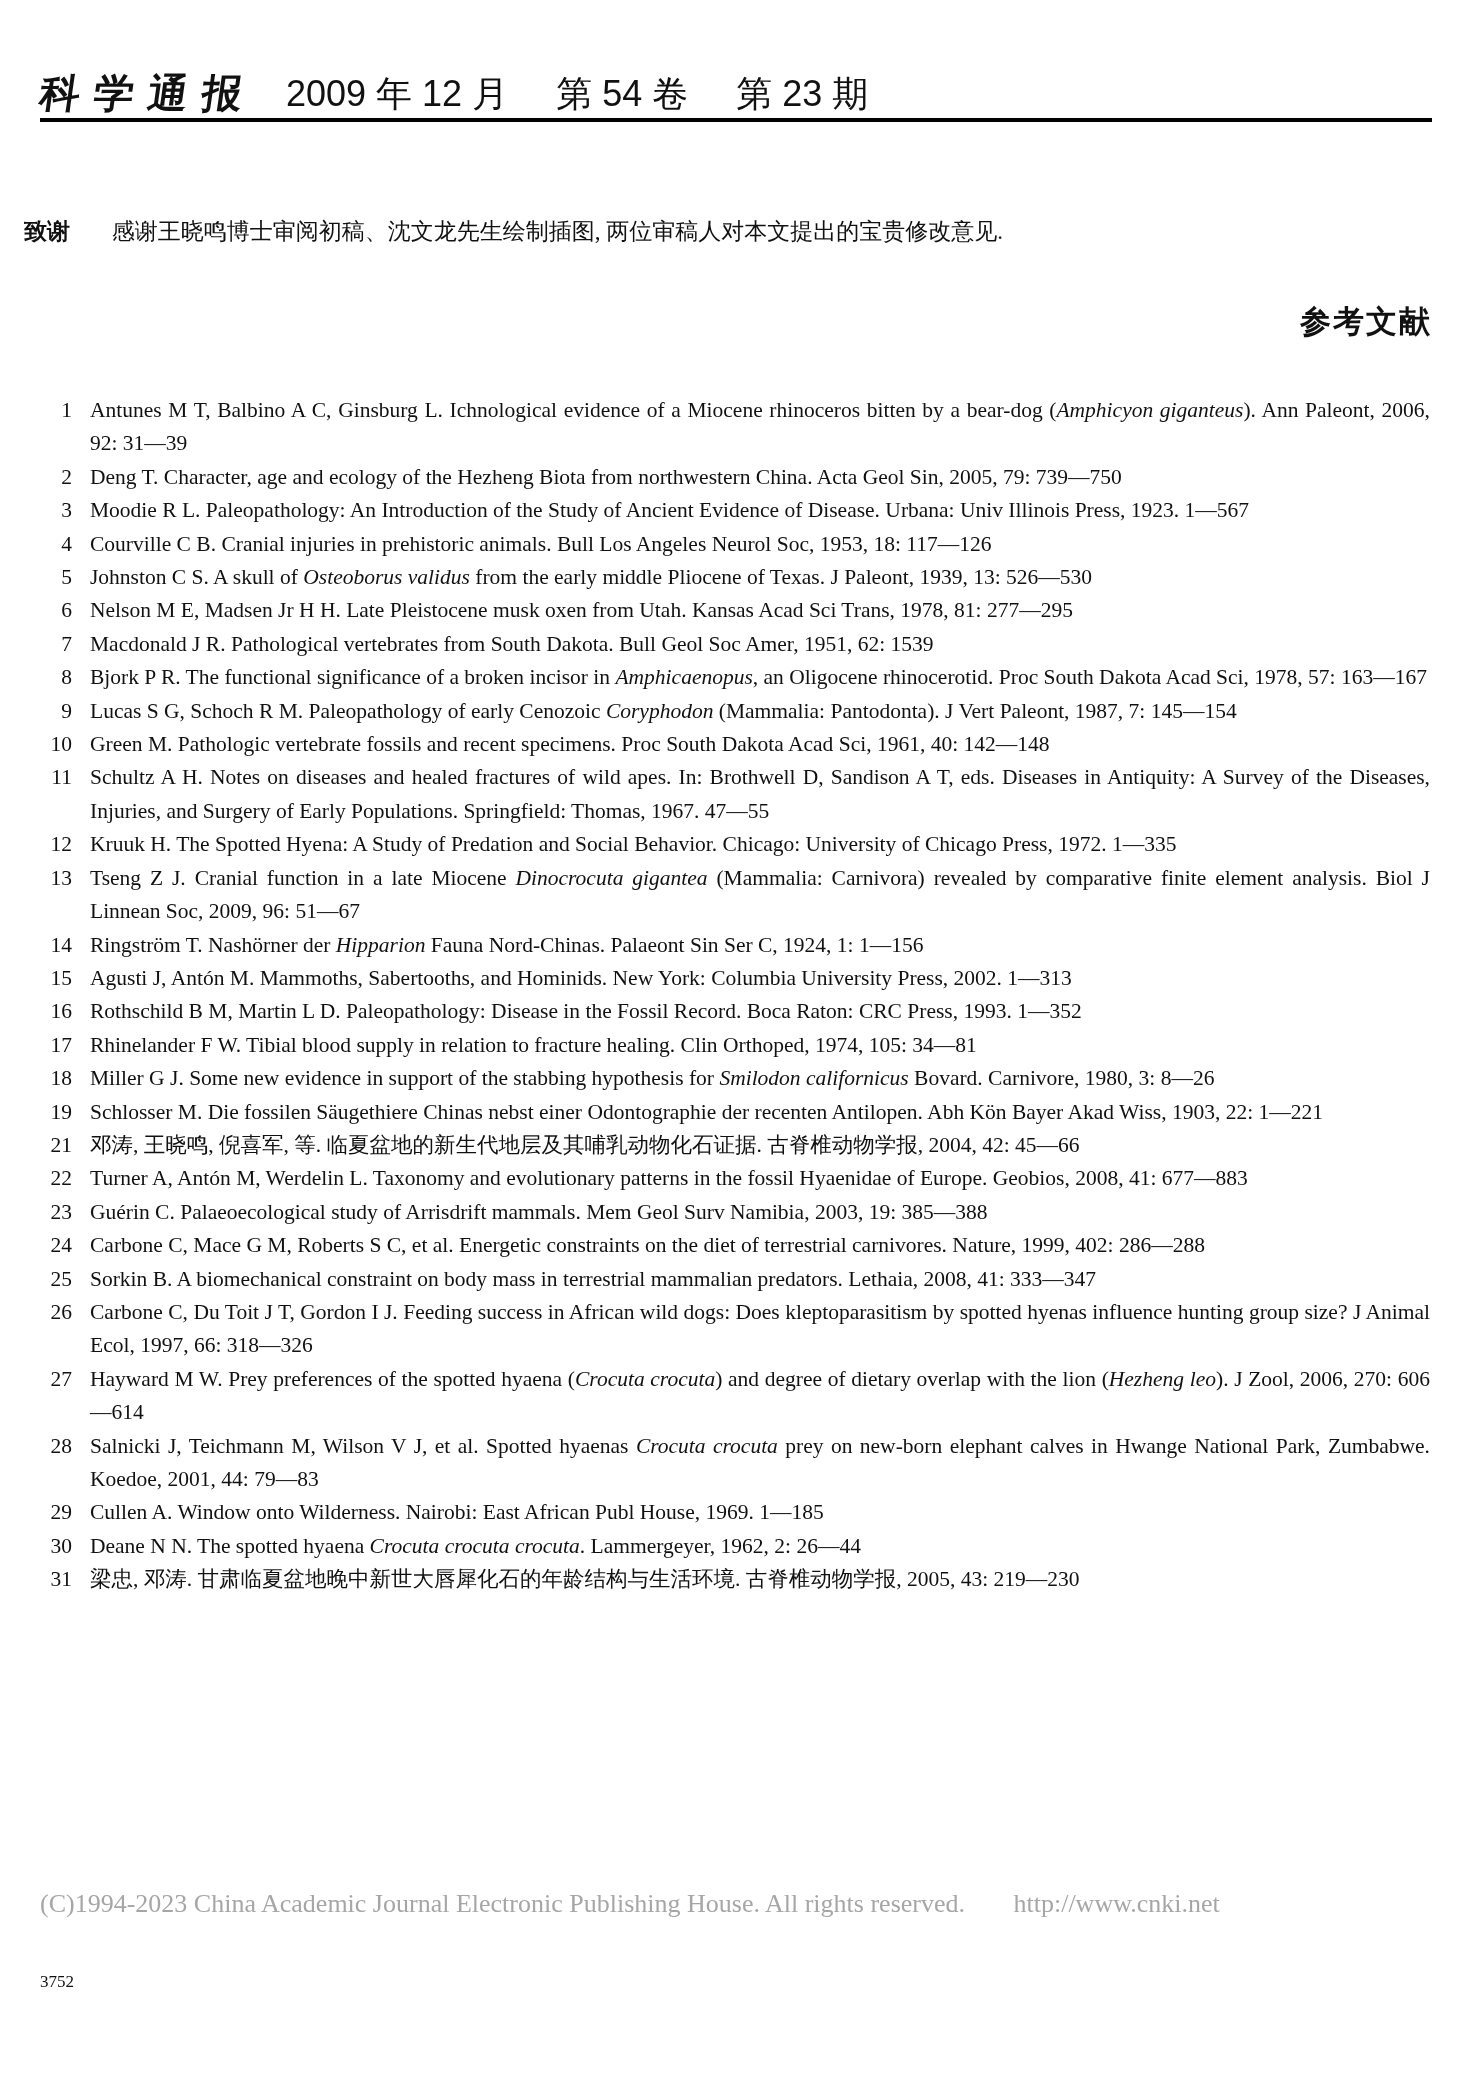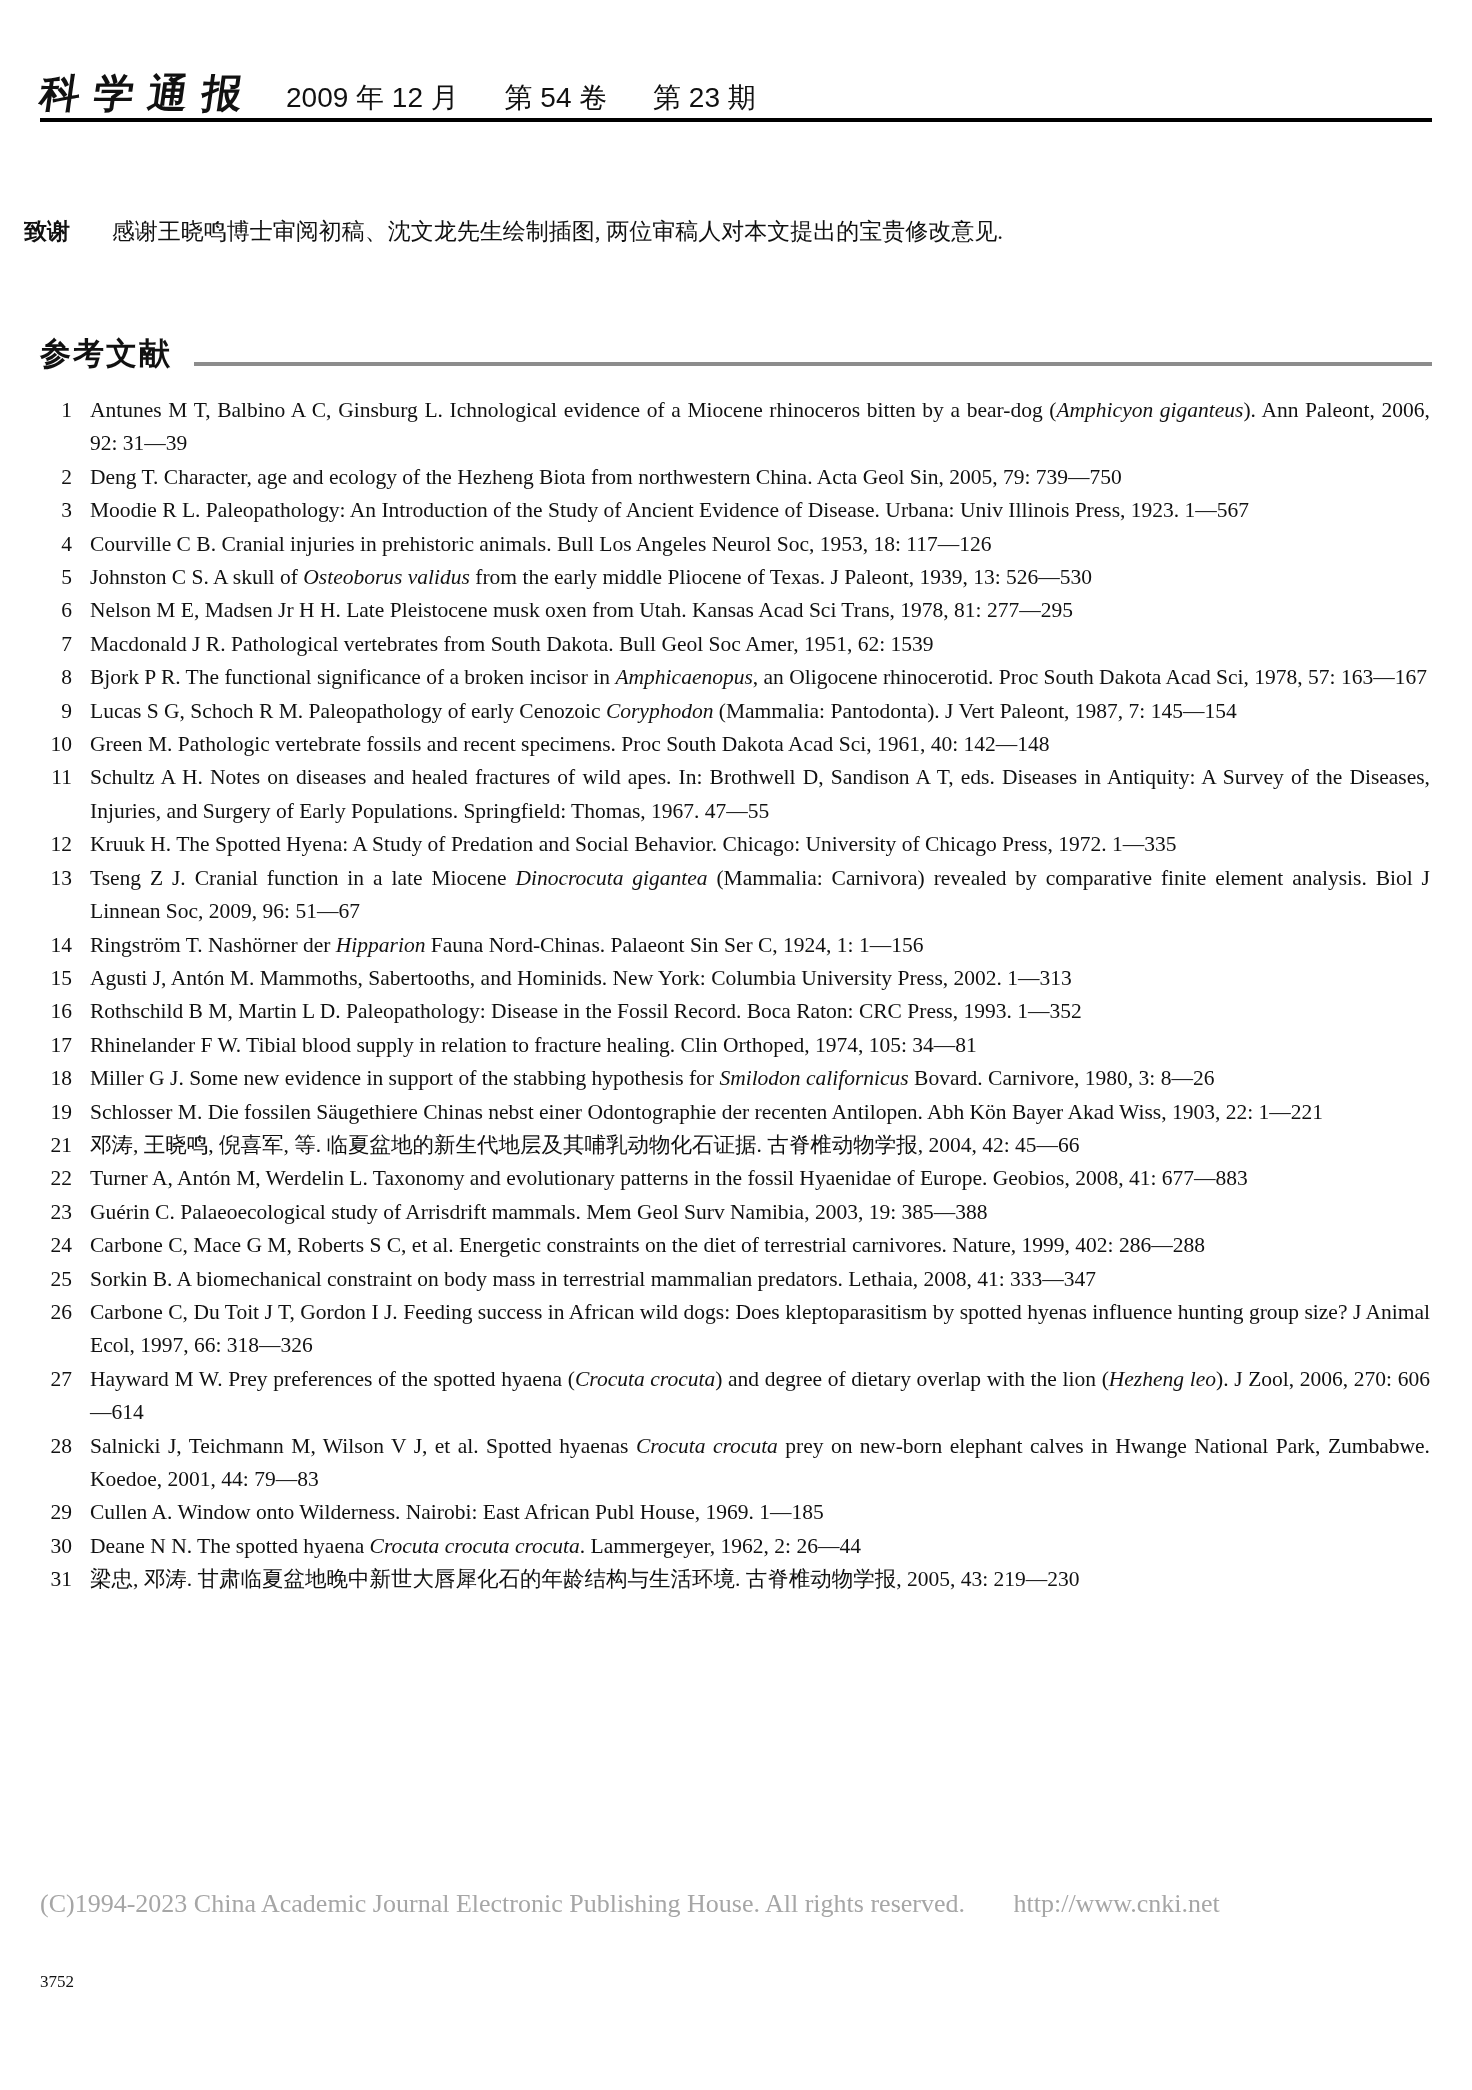--- a/index.html
+++ b/index.html
@@ -22,35 +22,35 @@
     display:inline-block;
     font-size:40px;font-weight:bold;
     letter-spacing:14px;
     transform:skewX(-8deg);
     white-space:nowrap;
     line-height:1;
     margin-right:30px;
   }
   .issue-info{
     font-family:"Liberation Sans","DejaVu Sans",sans-serif;
-    font-size:28px;line-height:1;white-space:nowrap;
+    font-size:36px;line-height:1;white-space:nowrap;
     padding-bottom:2px;
   }
   .issue-info span{margin-right:38px;}
   .issue-info span:last-child{margin-right:0;}
   
   .ack{
     position:absolute;top:216px;left:24px;right:40px;
     font-size:23px;line-height:32px;
   }
   .ack-label{font-weight:bold;margin-right:36px;}
   
   .refs-heading{
-    position:absolute;top:338px;left:40px;right:40px;
-    display:flex;align-items:flex-end;
+    position:absolute;top:306px;left:40px;right:40px;
+    display:flex;align-items:flex-end;flex-direction:column;
   }
   .refs-title{
     font-size:31px;font-weight:bold;letter-spacing:2px;
     line-height:1;white-space:nowrap;
   }
   .refs-rule{
     flex:1;height:4px;background:#8c8c8c;
     margin-left:22px;margin-bottom:3px;
   }
   

